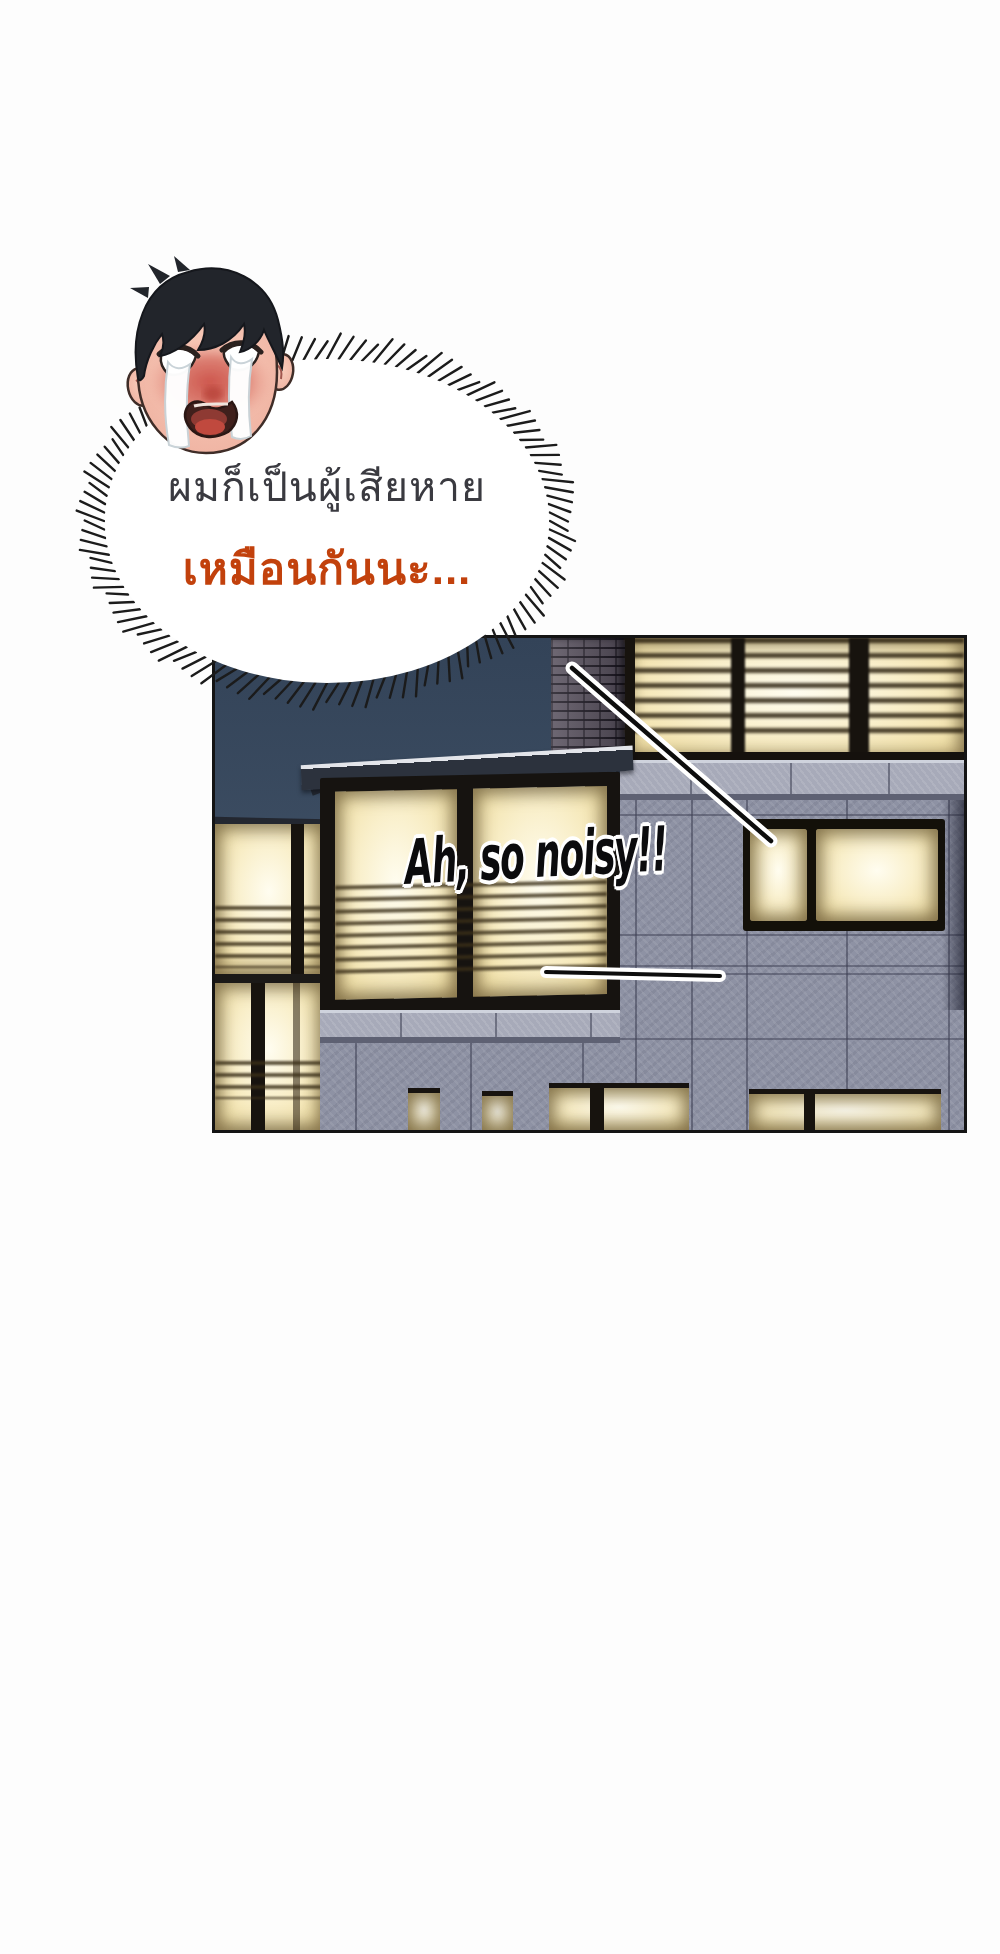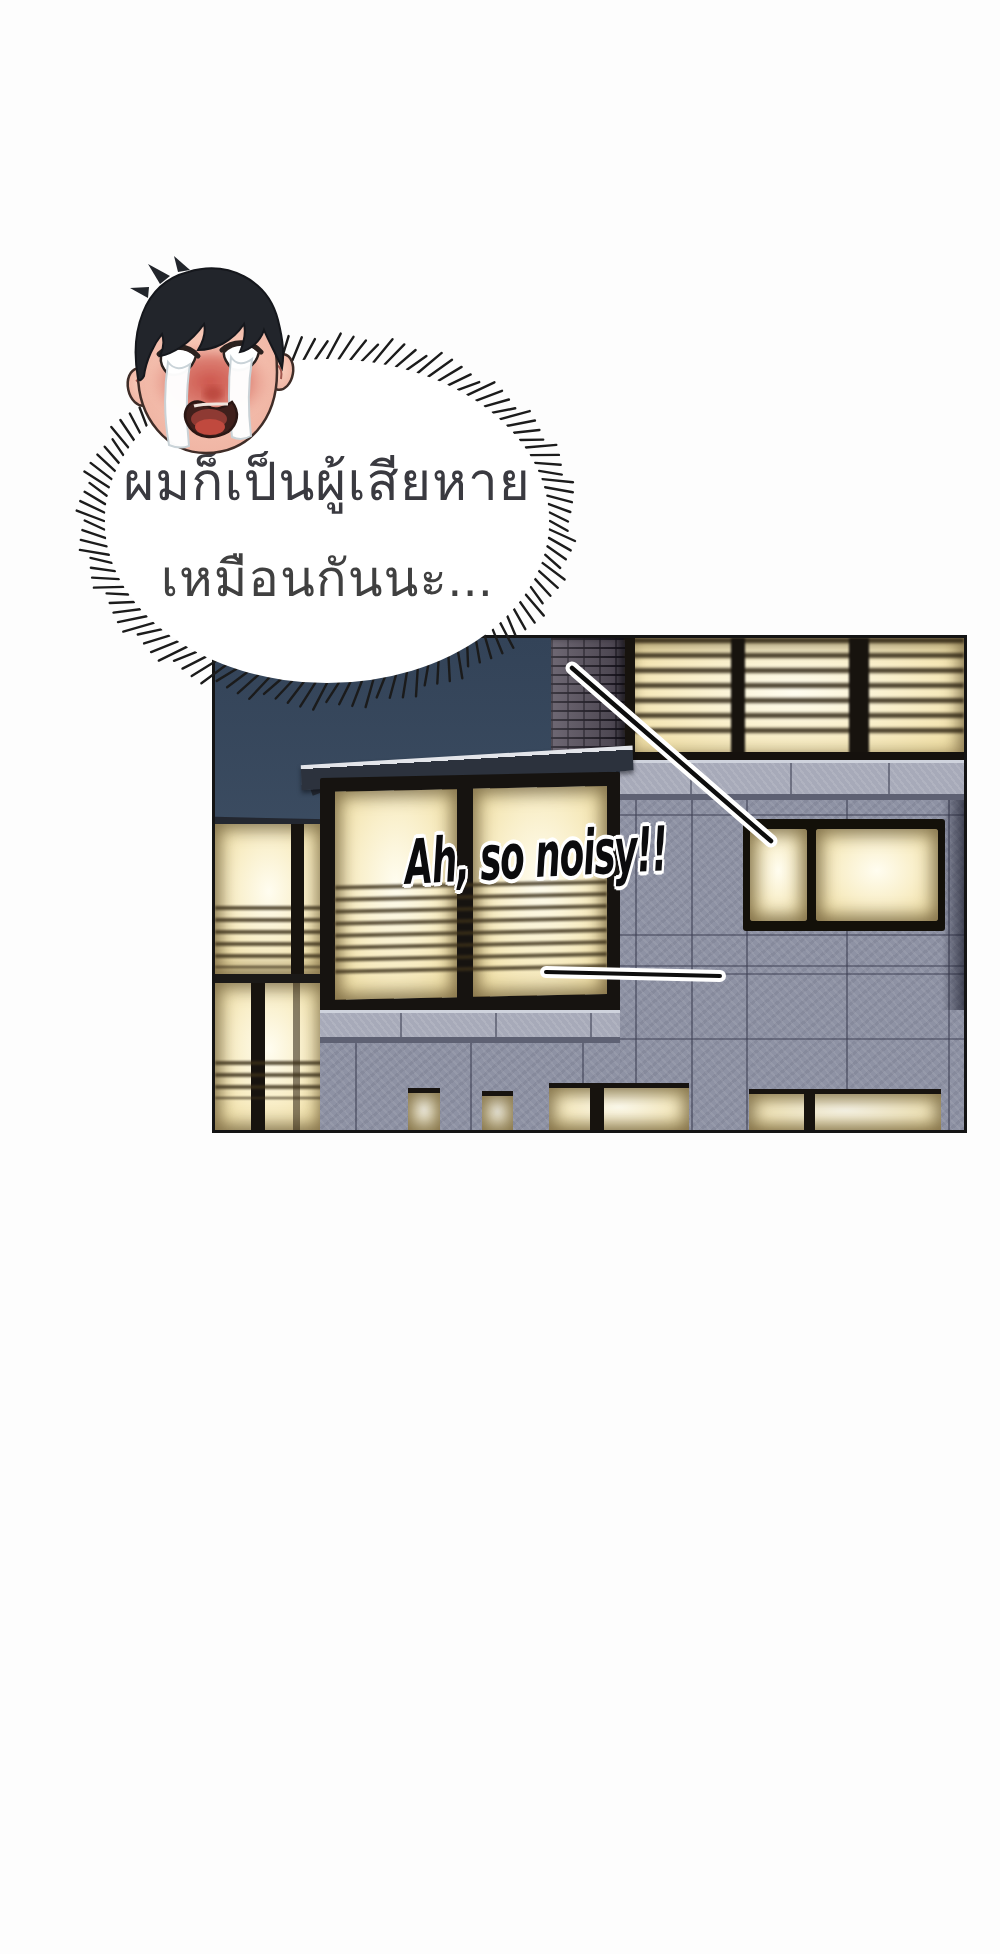--- a/index.html
+++ b/index.html
@@ -74,22 +74,22 @@
            text-shadow:-4px 0 0 #fff,4px 0 0 #fff,0 -4px 0 #fff,0 4px 0 #fff,
                        -3px -3px 0 #fff,3px -3px 0 #fff,-3px 3px 0 #fff,3px 3px 0 #fff,0 0 3px #fff;
            z-index:7;}
   .ptr-svg{left:0;top:0;z-index:6;}
 
   
   .spikes-svg{left:40px;top:295px;z-index:10;}
   .bubble-fill{left:105px;top:359px;width:444px;height:324px;background:#ffffff;border-radius:50%;z-index:11;}
   .bubble-text{left:105px;top:359px;width:444px;height:324px;z-index:12;display:flex;flex-direction:column;
                justify-content:center;align-items:center;gap:14px;padding-top:14px;box-sizing:border-box;}
-  .thai1{font-size:53px;color:#3a3a40;font-weight:500;letter-spacing:1px;}
-  .thai2{font-size:51px;color:#404040;font-weight:400;letter-spacing:1px;}
+  .thai1{font-size:41px;color:#3a3a40;font-weight:500;letter-spacing:1px;}
+  .thai2{font-size:44px;color:#c2410c;font-weight:700;letter-spacing:1px;}
   .head-svg{left:116px;top:256px;z-index:13;}
 </style>
 </head>
 <body>
 
 <div class="page">
 
   <div class="abs panel">
     <div class="abs sky"></div>
 

